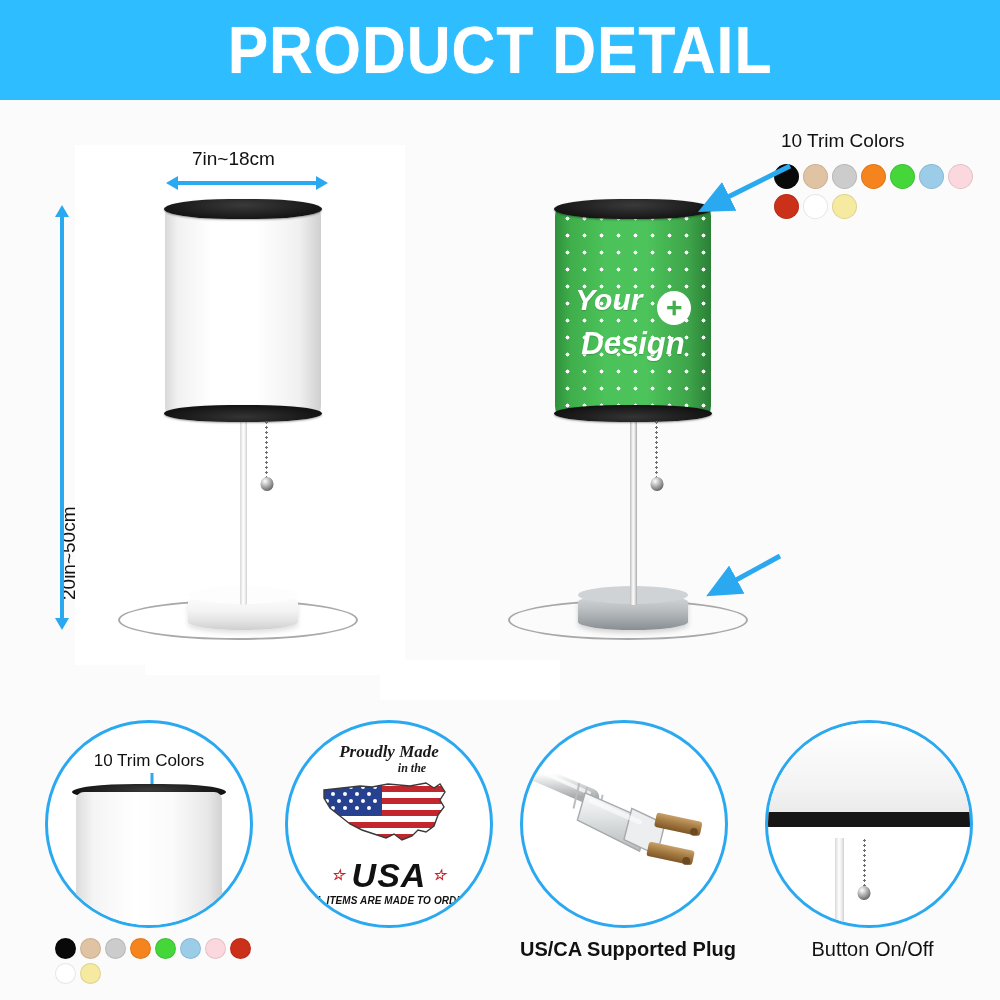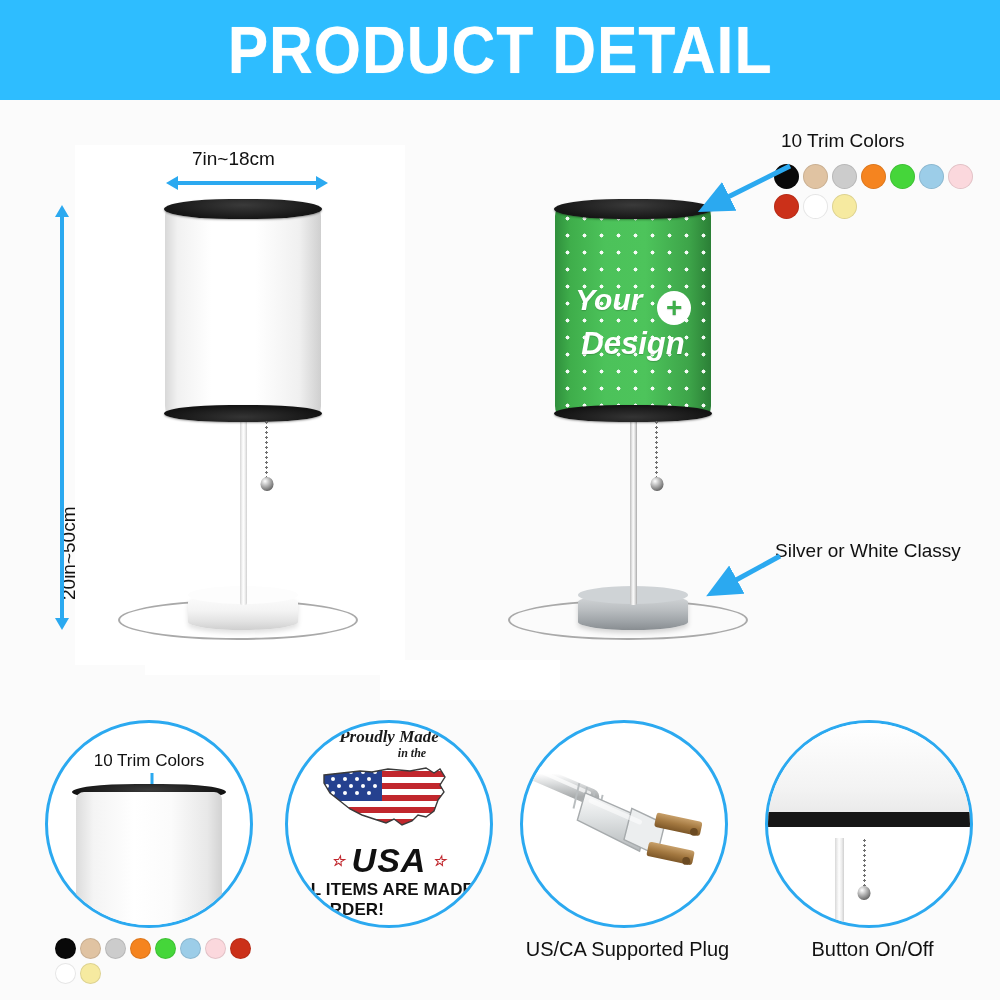--- a/index.html
+++ b/index.html
@@ -199,21 +199,21 @@
   
   .usa-wrap { position: absolute; inset: 0; display: flex; flex-direction: column;
               align-items: center; justify-content: center; }
   .usa-top { font-family: "Liberation Serif", serif; font-style: italic; font-weight: bold;
              font-size: 17px; color: #1a1a1a; line-height: 1; }
   .usa-in  { font-family: "Liberation Serif", serif; font-style: italic; font-weight: bold;
              font-size: 12px; color: #1a1a1a; margin-left: 46px; margin-top: 1px; }
   .usa-big { font-size: 34px; font-weight: bold; font-style: italic; color: #111; letter-spacing: 1px;
              display: flex; align-items: center; gap: 6px; }
   .usa-star { color: #c1272d; font-size: 15px; }
-  .usa-sub { font-size: 17px; font-weight: bold; color: #111; letter-spacing: .1px; }
+  .usa-sub { font-size: 10px; font-weight: bold; color: #111; letter-spacing: .1px; font-style: italic; }
   .usa-map { width: 150px; height: 82px; margin-top: -2px; }
 
   
   .plug-wrap { position: absolute; inset: 0; }
 
   
   .c4-top { position: absolute; left: -6%; right: -6%; top: 0; height: 46%;
             background: linear-gradient(180deg,#ffffff 0%,#f3f3f3 70%,#e9e9e9 100%); }
   .c4-trim { position: absolute; left: -6%; right: -6%; top: 44%; height: 15px; background: #161616; }
   .c4-pole { position: absolute; left: 33%; top: 57%; width: 9px; height: 43%;
@@ -316,21 +316,20 @@
       <svg width="110" height="60" viewBox="0 0 110 60">
         <defs>
           <marker id="ah1" markerWidth="7" markerHeight="7" refX="5.2" refY="3.2" orient="auto">
             <path d="M0,0 L7,3.2 L0,6.4 z" fill="#2ba9f0"></path>
           </marker>
         </defs>
         <line x1="100" y1="6" x2="16" y2="48" stroke="#2ba9f0" stroke-width="5" marker-end="url(#ah1)"></line>
       </svg>
     </div>
 
-    <div class="callout-label" style="left:775px;top:440px;">Silver or White Classy</div>
     <div class="ptr" style="left:700px;top:450px;width:90px;height:55px;">
       <svg width="90" height="55" viewBox="0 0 90 55">
         <defs>
           <marker id="ah2" markerWidth="7" markerHeight="7" refX="5.2" refY="3.2" orient="auto">
             <path d="M0,0 L7,3.2 L0,6.4 z" fill="#2ba9f0"></path>
           </marker>
         </defs>
         <line x1="80" y1="6" x2="14" y2="42" stroke="#2ba9f0" stroke-width="5" marker-end="url(#ah2)"></line>
       </svg>
     </div>
@@ -429,21 +428,21 @@
           <div class="usa-big">
             <span class="usa-star">☆</span>
             <span>USA</span>
             <span class="usa-star">☆</span>
           </div>
           <div class="usa-sub">ALL ITEMS ARE MADE TO ORDER!</div>
         </div>
       </div>
     </div>
 
-    <div class="feature" style="left:520px;top:10px;width:215px;height:290px;">
+    <div class="feature" style="left:520px;top:10px;width:215px;height:290px;font-weight:bold;">
       <div class="circle" style="left:0;top:10px;width:208px;height:208px;">
         <svg class="plug-wrap" viewBox="0 0 208 208">
           <defs>
             <linearGradient id="cordg" x1="0" y1="0" x2="0" y2="1">
               <stop offset="0%" stop-color="#ffffff"></stop>
               <stop offset="45%" stop-color="#d9dbdc"></stop>
               <stop offset="100%" stop-color="#a9acad"></stop>
             </linearGradient>
             <linearGradient id="bodyg" x1="0" y1="0" x2="0" y2="1">
               <stop offset="0%" stop-color="#fbfbfb"></stop>

